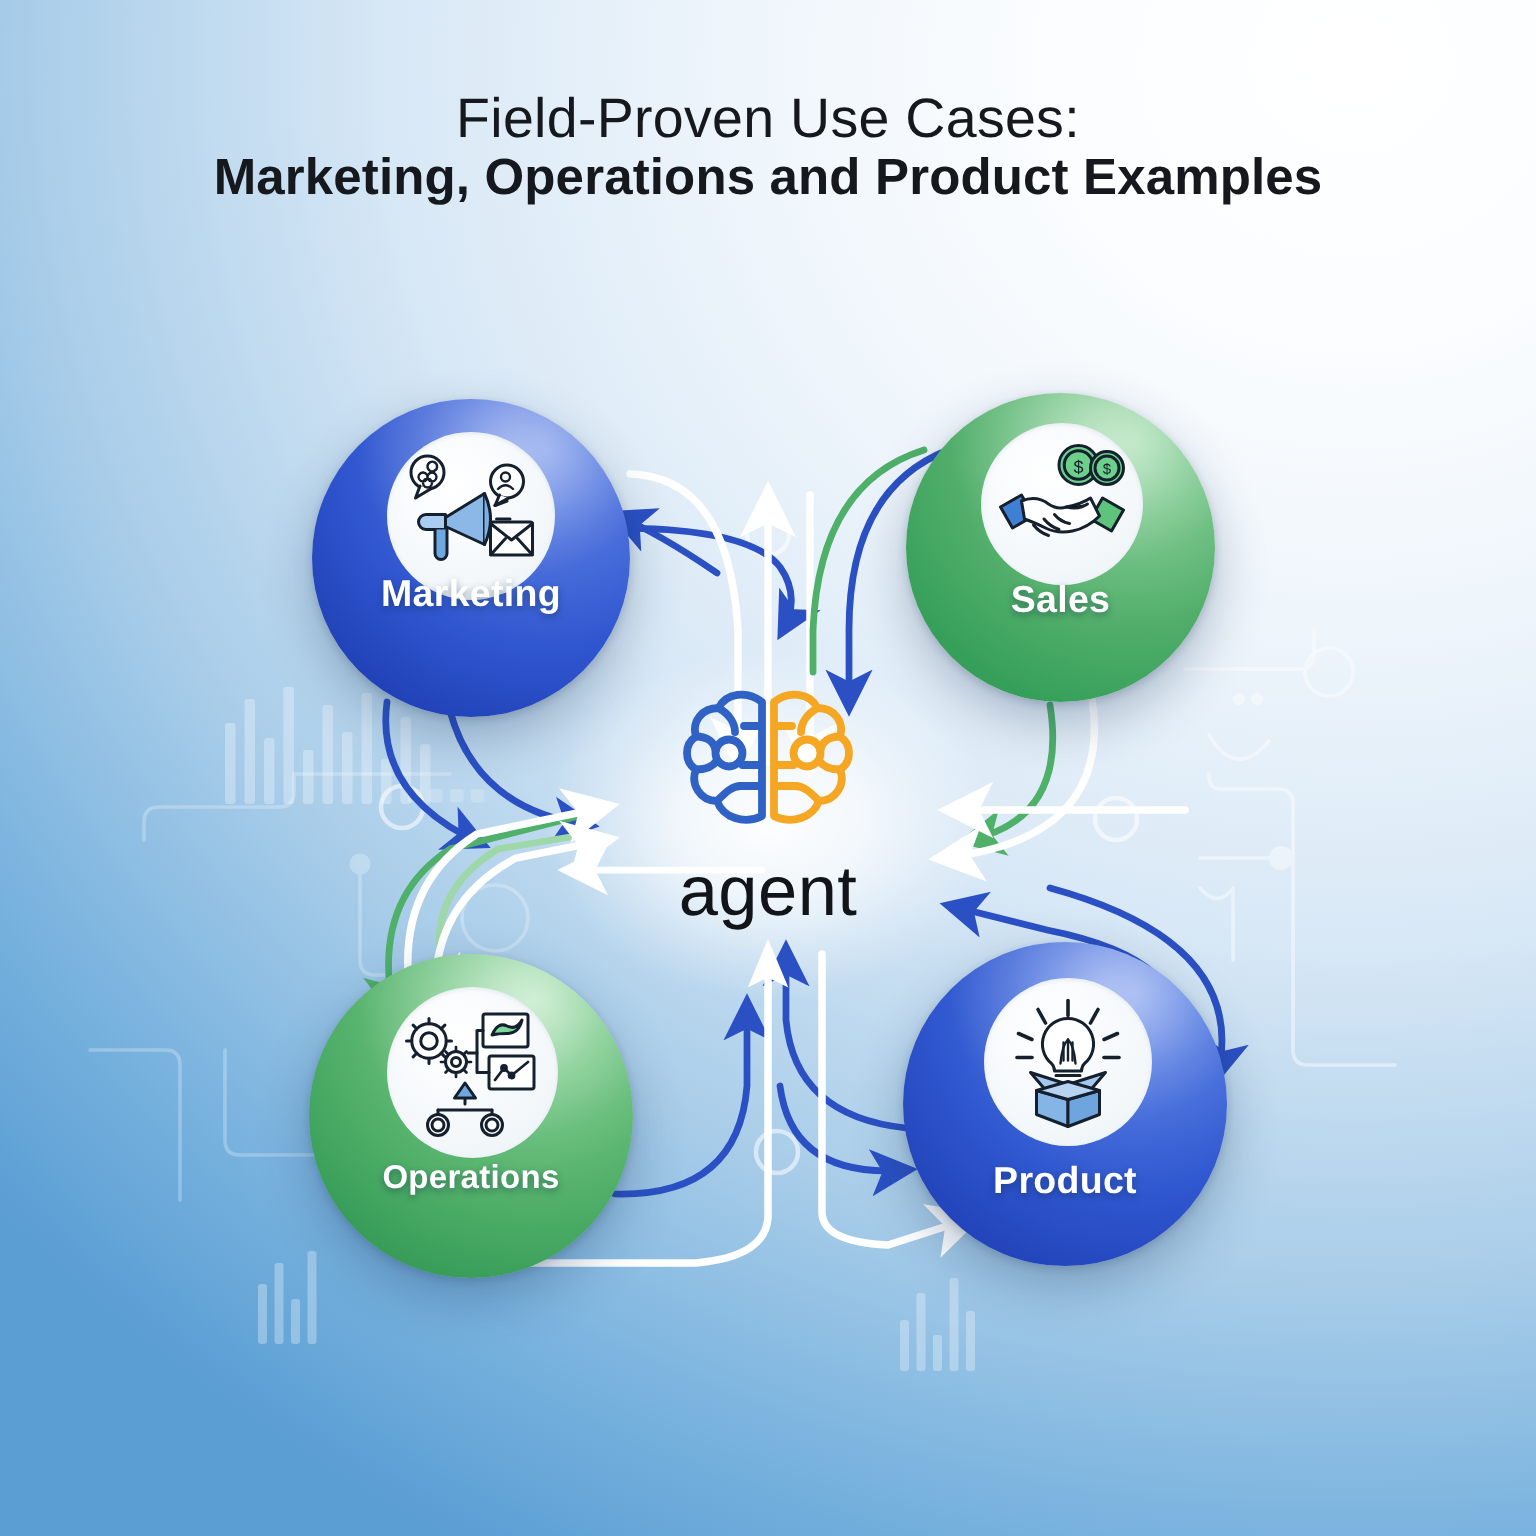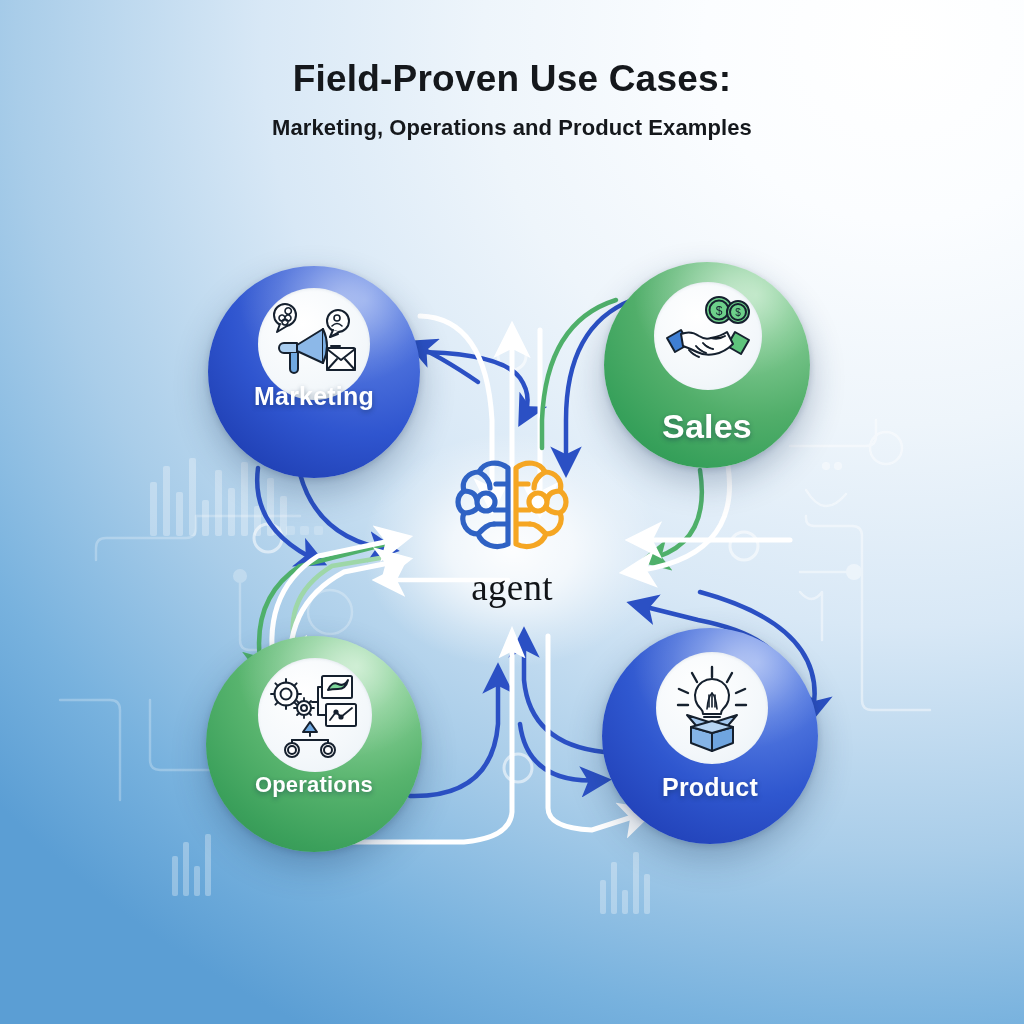--- a/index.html
+++ b/index.html
@@ -10,25 +10,25 @@
   }
   #stage{
     position:relative;width:1024px;height:1024px;overflow:hidden;
     background:
       radial-gradient(120% 110% at 88% 4%, #ffffff 0%, #fbfdff 16%, #eef5fb 34%, #d8e8f6 52%, #a9cde9 72%, #78b2de 88%, #5b9ed4 100%);
   }
   .title-wrap{
     position:absolute;left:0;right:0;top:60px;text-align:center;z-index:40;
   }
   .title-l1{
-    font-size:37px;font-weight:bold;color:#15181c;letter-spacing:.2px;
-    line-height:1.0;margin:0 0 20px 0;
+    font-size:37px;font-weight:normal;color:#15181c;letter-spacing:.2px;
+    line-height:1.0;margin:0 0 4px 0;
   }
   .title-l2{
-    font-size:22px;font-weight:bold;color:#15181c;letter-spacing:.1px;
+    font-size:34px;font-weight:bold;color:#15181c;letter-spacing:.1px;
     line-height:1.0;margin:0;
   }
   
   .node{
     position:absolute;border-radius:50%;
     display:flex;flex-direction:column;align-items:center;
     z-index:25;
   }
   .node .disc{
     position:absolute;inset:0;border-radius:50%;
@@ -55,21 +55,21 @@
   #node-marketing{left:208px;top:266px;width:212px;height:212px;}
   #node-marketing .disc{background:
      radial-gradient(110% 110% at 74% 16%, #7d9bea 0%, #4f73dd 26%, #2f55cf 58%, #2243b8 82%, #1b37a2 100%);}
   #node-marketing .icon-circle{left:50px;top:22px;width:112px;height:112px;}
   #node-marketing .nlabel{top:116px;font-size:25px;}
   
   #node-sales{left:604px;top:262px;width:206px;height:206px;}
   #node-sales .disc{background:
      radial-gradient(110% 110% at 74% 16%, #a9dfb4 0%, #7fc990 22%, #51ae6a 54%, #36a05a 80%, #2f8f50 100%);}
   #node-sales .icon-circle{left:50px;top:20px;width:108px;height:108px;}
-  #node-sales .nlabel{top:145px;font-size:34px;}
+  #node-sales .nlabel{top:124px;font-size:25px;}
   
   #node-operations{left:206px;top:636px;width:216px;height:216px;}
   #node-operations .disc{background:
      radial-gradient(110% 110% at 70% 14%, #b7e6bf 0%, #87cf95 20%, #58b46e 50%, #3ba05b 78%, #2f8d50 100%);}
   #node-operations .icon-circle{left:52px;top:22px;width:114px;height:114px;}
   #node-operations .nlabel{top:136px;font-size:22px;}
   
   #node-product{left:602px;top:628px;width:216px;height:216px;}
   #node-product .disc{background:
      radial-gradient(110% 110% at 72% 16%, #86a3ee 0%, #5379e0 24%, #2f57cf 56%, #2344bb 82%, #1c38a6 100%);}
@@ -79,23 +79,22 @@
   #agent-center{
     position:absolute;left:400px;top:452px;width:224px;height:180px;
     display:flex;flex-direction:column;align-items:center;z-index:30;
   }
   #agent-glow{
     position:absolute;left:320px;top:400px;width:384px;height:300px;z-index:20;
     background:radial-gradient(50% 50% at 50% 50%, rgba(255,255,255,.95) 0%, rgba(255,255,255,.72) 32%, rgba(255,255,255,.28) 58%, rgba(255,255,255,0) 78%);
     pointer-events:none;border-radius:50%;
   }
   #agent-label{
-    font-size:37px;font-weight:normal;color:#111418;margin-top:6px;
+    font-size:47px;font-weight:normal;color:#111418;margin-top:6px;
     letter-spacing:.3px;
-    font-family:Liberation Serif, serif;
   }
   svg.layer{position:absolute;left:0;top:0;width:1024px;height:1024px;}
   #arrow-layer{z-index:22;pointer-events:none;}
   #bg-layer{z-index:5;pointer-events:none;}
 </style>
 </head>
 <body>
 
 <div id="stage">
 

